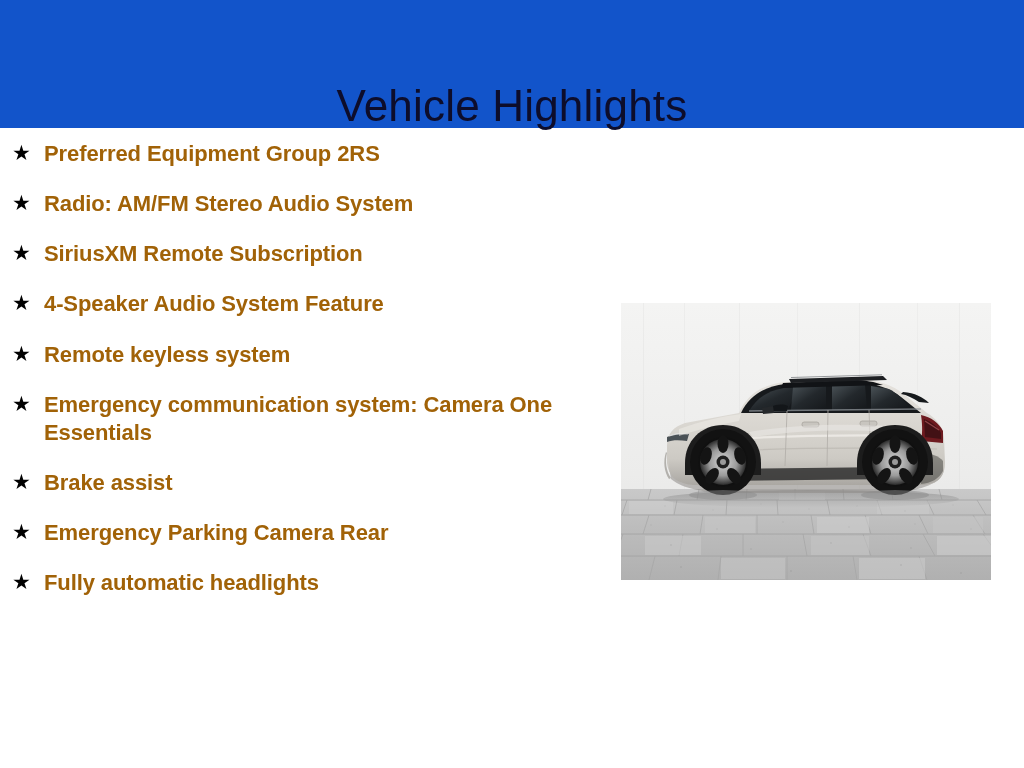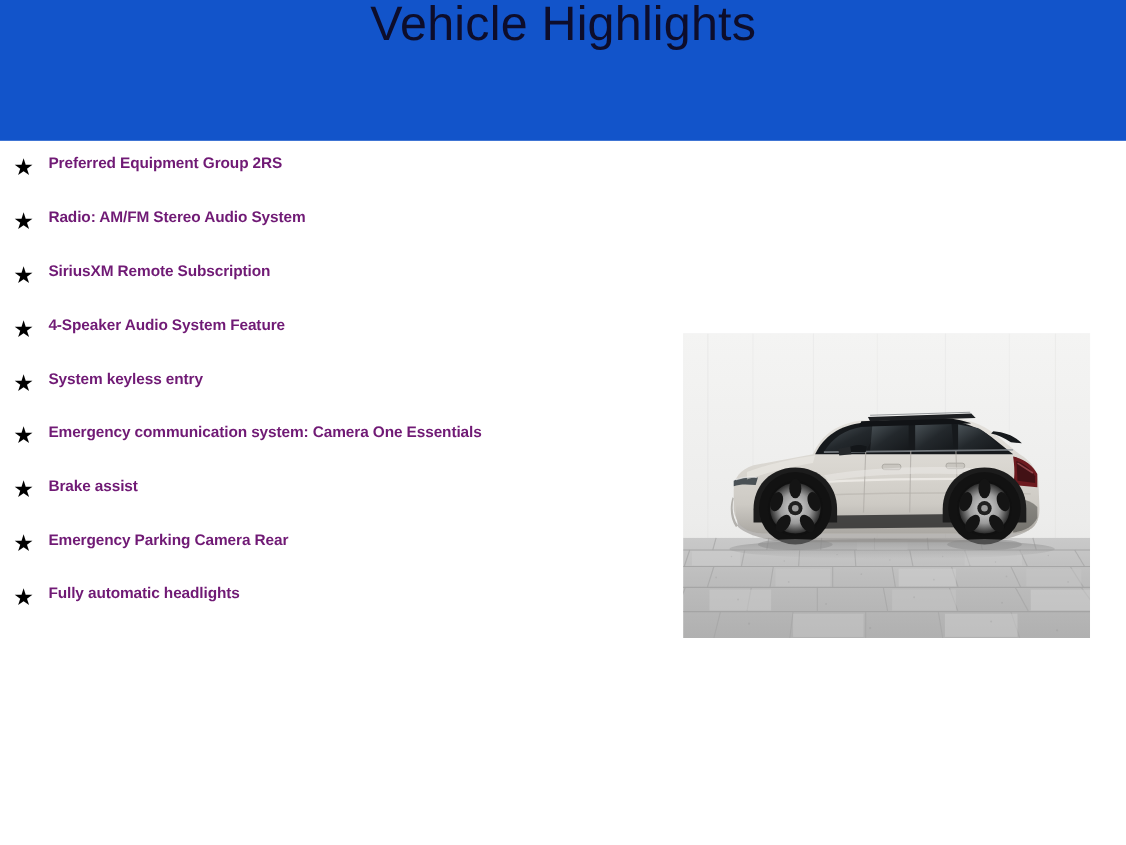--- a/index.html
+++ b/index.html
@@ -21,21 +21,21 @@
 
   
   .header-band {
     position: absolute;
     left: 0;
     top: 0;
     width: 1024px;
     height: 128px;
     background: #1254ca;
     display: flex;
-    align-items: flex-start;
+    align-items: flex-end;
     justify-content: center;
   }
 
   .slide-title {
     font-family: "Liberation Sans", sans-serif;
     font-size: 44px;
     font-weight: 400;
     color: #0d0d2b;
     letter-spacing: 0.2px;
     line-height: 1;
@@ -65,23 +65,23 @@
     font-size: 21px;
     line-height: 1.28;
     color: #000000;
     text-align: left;
     padding-left: 2px;
   }
 
   .highlight-text {
     flex: 1 1 auto;
     font-family: "Liberation Sans", sans-serif;
-    font-size: 14px;
+    font-size: 22px;
     font-weight: bold;
-    color: #701a75;
+    color: #a16207;
     line-height: 1.28;
     letter-spacing: -0.1px;
   }
 
   
   .vehicle-photo {
     position: absolute;
     left: 621px;
     top: 303px;
     width: 370px;
@@ -118,21 +118,21 @@
       <span class="highlight-text">SiriusXM Remote Subscription</span>
     </li>
 
     <li class="highlight-item">
       <span class="bullet-star">★</span>
       <span class="highlight-text">4-Speaker Audio System Feature</span>
     </li>
 
     <li class="highlight-item">
       <span class="bullet-star">★</span>
-      <span class="highlight-text">System keyless entry</span>
+      <span class="highlight-text">Remote keyless system</span>
     </li>
 
     <li class="highlight-item">
       <span class="bullet-star">★</span>
       <span class="highlight-text">Emergency communication system: Camera One Essentials</span>
     </li>
 
     <li class="highlight-item">
       <span class="bullet-star">★</span>
       <span class="highlight-text">Brake assist</span>

